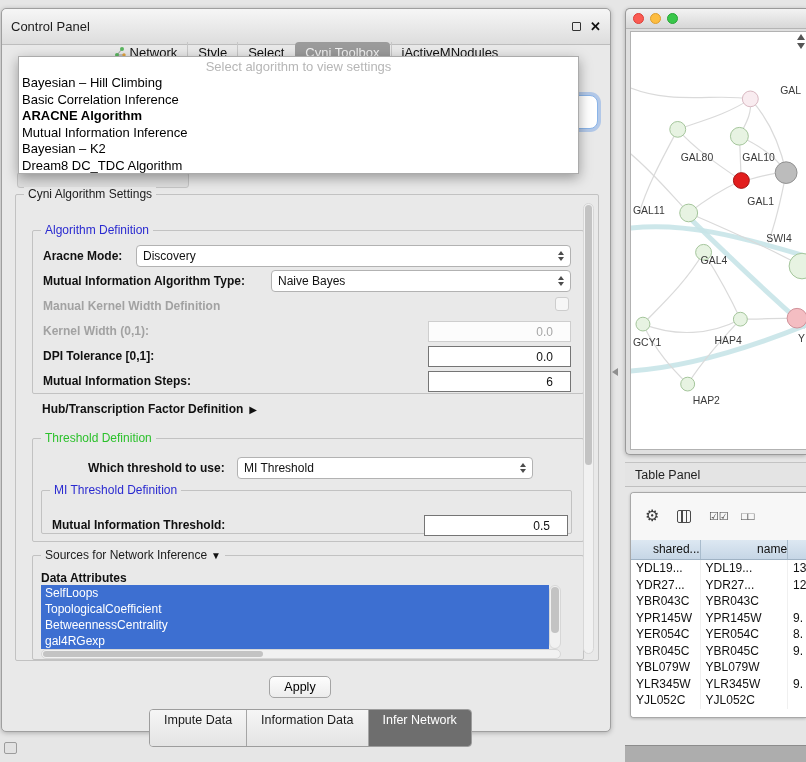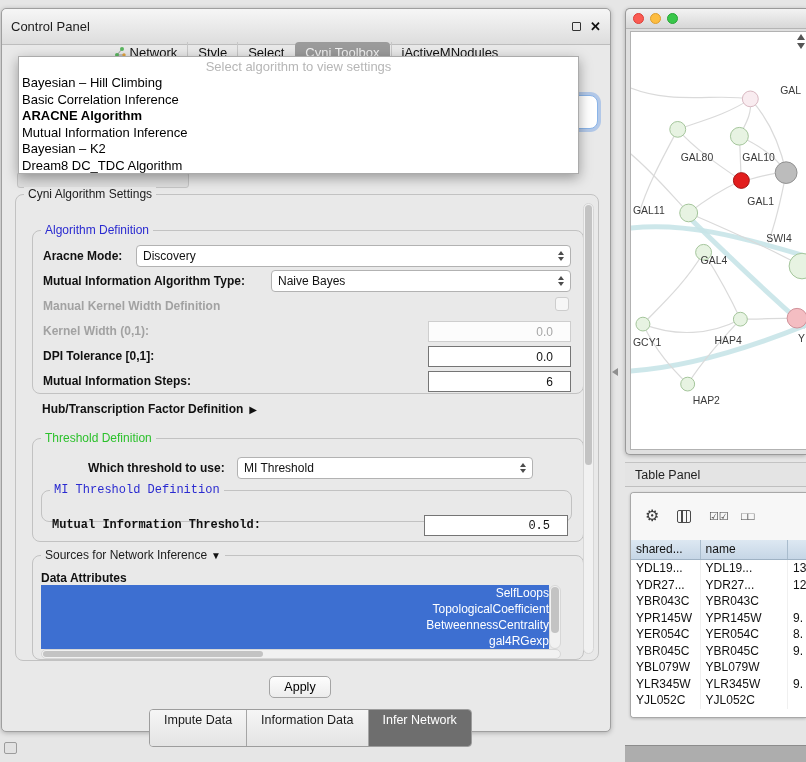--- a/index.html
+++ b/index.html
@@ -47,21 +47,21 @@
   .popup {
     position:absolute; left:16px; top:47px; width:561px; height:118px;
     background:#fff; border:1px solid #ababab; box-shadow:0 4px 12px rgba(0,0,0,.35);
     z-index:50; font-size:13px; padding-top:2px;
   }
   .popup .ph { text-align:center; color:#b6b6b6; height:16px; line-height:16px; }
   .popup .opt { height:16.5px; line-height:16.5px; padding-left:3px; color:#000; }
   .popup .opt.sel { font-weight:bold; }
 
   
-  .group { position:absolute; border:1px solid #c2c2c2; border-radius:8px;text-align:right; }
+  .group { position:absolute; border:1px solid #c2c2c2; border-radius:2px; }
   .gtitle { position:absolute; top:-8px; left:8px; background:#e9e9e9; padding:0 4px;
     font-size:12px; white-space:nowrap; display:inline-flex; align-items:center; gap:4px; }
   .t-blue  { color:#2a2ad0; }
   .t-green { color:#2cc12c; }
   .t-dark  { color:#1c1c1c; }
 
   .lbl { position:absolute; font-size:12px; font-weight:bold; height:14px; line-height:14px; white-space:nowrap; color:#111; }
   .lbl.dis { color:#a2a2a2; }
 
   .combo { position:absolute; background:#fff; border:1px solid #b2b2b2; border-radius:4px;
@@ -128,21 +128,21 @@
   .tablewin { position:absolute; left:630px; top:492px; width:176px; height:226px;
     background:#f5f5f5; border:1px solid #a8a8a8; border-right:none; border-radius:4px 0 0 4px;
     overflow:hidden; box-shadow:0 1px 3px rgba(0,0,0,.2); }
   .tb-toolbar { position:absolute; left:0; right:0; top:0; height:47px; background:#f7f7f7; }
   .ticon { position:absolute; color:#3b3b3b; }
   .icon-cols { position:absolute; width:14px; height:13px; border:1.5px solid #4a4a4a; border-radius:2px; }
   .icon-cols::before { content:""; position:absolute; left:3px; top:0; bottom:0; width:1.5px; background:#4a4a4a; }
   .icon-cols::after  { content:""; position:absolute; left:7.5px; top:0; bottom:0; width:1.5px; background:#4a4a4a; }
   .thead { position:absolute; left:0; right:0; top:47px; height:20px; display:flex;
     background:linear-gradient(#dde8f2,#c6d6e6); border-bottom:1px solid #9fb2c4; font-size:12px; }
-  .th { line-height:19px; padding-left:5px; border-right:1px solid #a9bccd; overflow:hidden; white-space:nowrap; }
+  .th { line-height:19px; padding-left:5px; border-right:1px solid #a9bccd; overflow:hidden; white-space:nowrap;text-align:right; }
   .tbody { position:absolute; left:0; right:0; top:67px; bottom:0; background:#fff; }
   .tr { display:flex; height:16.5px; }
   .td { font-size:12px; line-height:16.5px; padding-left:5px; overflow:hidden; white-space:nowrap; border-right:1px solid #f0f0f0; }
   .c1 { width:70px; } .c2 { width:88px; } .c3 { width:18px; border-right:none; }
 
   .bottom-strip { position:absolute; left:625px; top:745px; width:181px; height:17px;
     background:#adadad; border-top:1px solid #8c8c8c; }
   .mini-icon { position:absolute; left:4px; top:742px; width:13px; height:12px;
     background:#e2e2e2; border:1px solid #9c9c9c; border-radius:2px; }
   .split-arrow { position:absolute; left:612px; top:368px; width:0; height:0;
@@ -234,21 +234,21 @@
 
       <span class="lbl" style="left:55px; top:22px;">Which threshold to use:</span>
       <div class="combo" style="left:204px; top:18px; width:296px; height:22px;">
         <span>MI Threshold</span>
         <span class="arrows">
             <i class="up"></i>
             <i class="dn"></i>
           </span>
       </div>
 
-      <div class="group" style="left:8px; top:51px; width:531px; height:32px;font-family:Liberation Mono, monospace;">
+      <div class="group" style="left:8px; top:51px; width:531px; height:44px;">
         <span class="gtitle t-blue">MI Threshold Definition</span>
         <span class="lbl" style="left:10px; top:27px;">Mutual Information Threshold:</span>
         <div class="field" style="left:382px; top:24px; width:144px; height:21px;">0.5</div>
       </div>
     </div>
 
     <div class="group" style="left:16px; top:360px; width:552px; height:105px;">
       <span class="gtitle t-dark">
         <span>Sources for Network Inference</span>
         <span class="arrow-d">▼</span>

